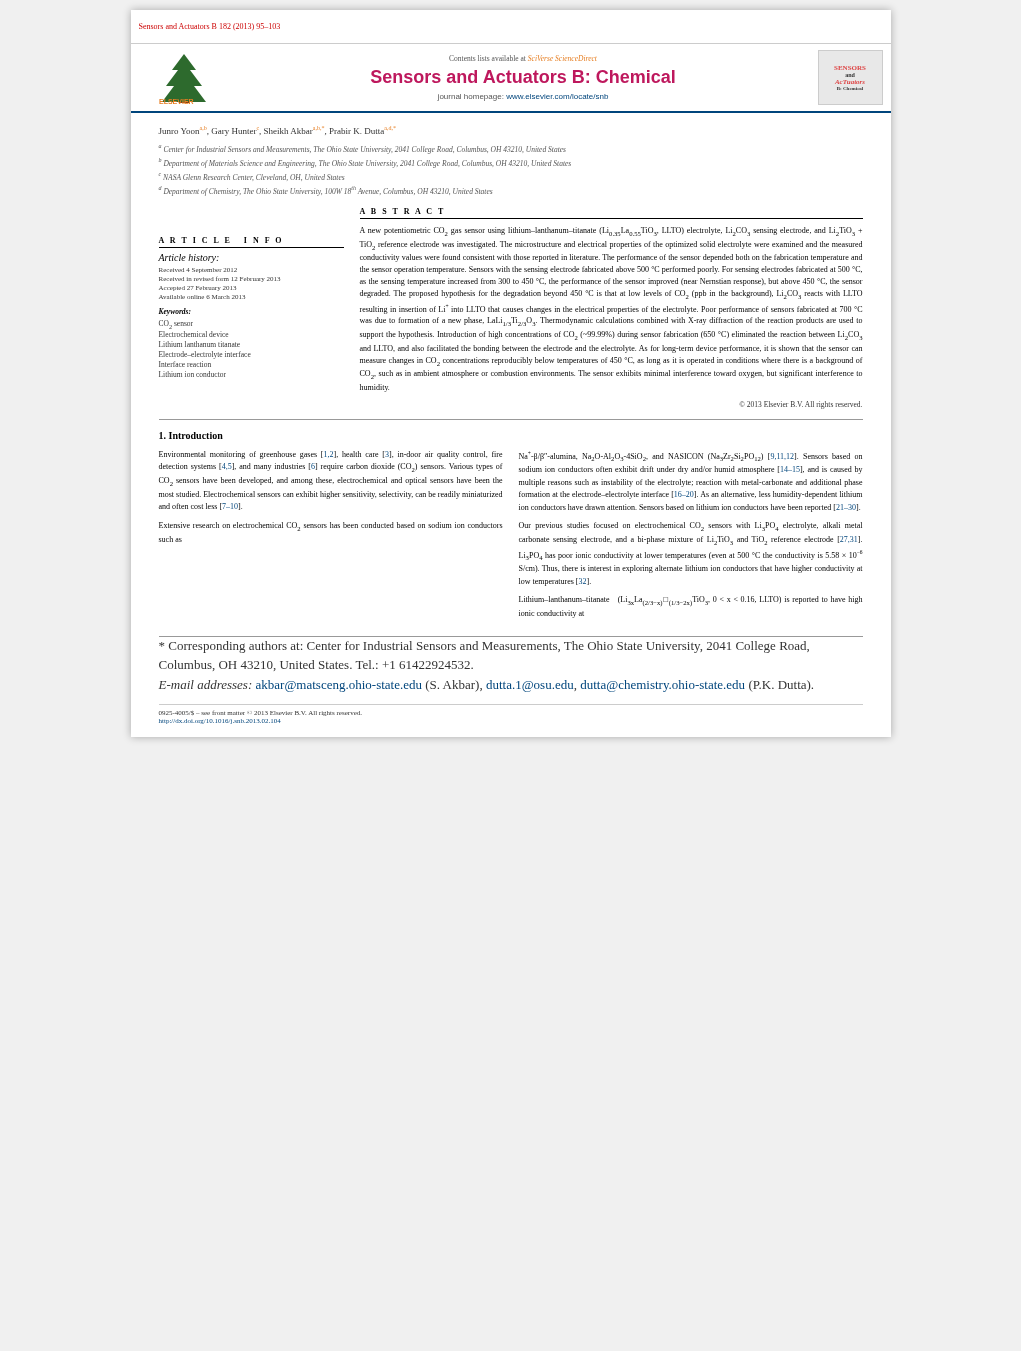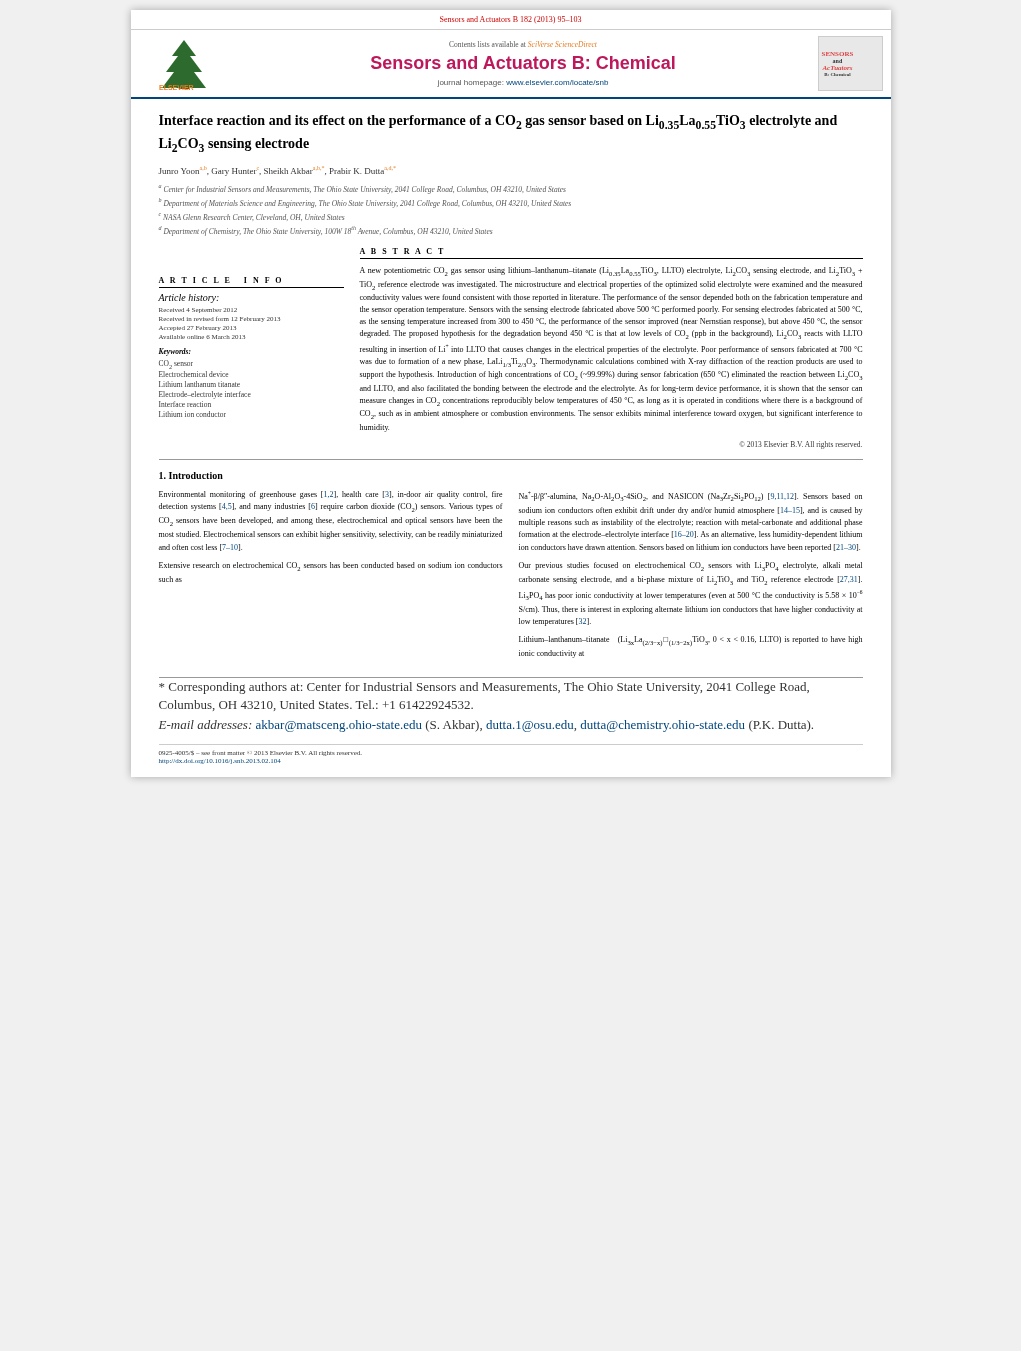--- a/index.html
+++ b/index.html
@@ -15,22 +15,21 @@
     .page {
       width: 760px;
       background: #fff;
       padding: 0;
       box-shadow: 0 0 8px rgba(0,0,0,0.3);
     }
     
     .header-top {
       background: #fff;
       border-bottom: 1px solid #ccc;
-      padding: 5px 8px;
-      text-align: center;
+      padding: 12px 8px;
       font-size: 8px;
       color: #c00;
     }
     .header-main {
       display: flex;
       align-items: stretch;
       border-bottom: 2px solid #00457c;
       padding: 6px 8px;
       gap: 8px;
     }
@@ -77,21 +76,21 @@
       color: #555;
       font-family: Arial, sans-serif;
     }
     .journal-subtitle span.link {
       color: #00457c;
     }
     .header-right {
       width: 65px;
       display: flex;
       flex-direction: column;
-      align-items: flex-start;
+      align-items: center;
       justify-content: center;
       flex-shrink: 0;
       font-size: 7px;
       border: 1px solid #ccc;
       padding: 3px;
       background: #e8e8e8;
     }
     .sensors-badge {
       display: flex;
       flex-direction: column;
@@ -321,24 +320,20 @@
         <span class="s-line1">SENSORS</span>
         <span class="s-line2">and</span>
         <span class="s-line3">AcTuators</span>
         <span class="s-line4">B: Chemical</span>
       </div>
     </div>
   </div>
 
   <div class="article-content">
 
-    <div class="article-title">
-      Interface reaction and its effect on the performance of a CO<sub>2</sub> gas sensor based on
-      Li<sub>0.35</sub>La<sub>0.55</sub>TiO<sub>3</sub> electrolyte and Li<sub>2</sub>CO<sub>3</sub> sensing electrode
-    </div>
 
     <div class="authors">
       Junro Yoon<sup>a,b</sup>, Gary Hunter<sup>c</sup>, Sheikh Akbar<sup>a,b,*</sup>, Prabir K. Dutta<sup>a,d,*</sup>
     </div>
 
     <div class="affiliations">
       <span class="aff-line"><sup>a</sup> Center for Industrial Sensors and Measurements, The Ohio State University, 2041 College Road, Columbus, OH 43210, United States</span>
       <span class="aff-line"><sup>b</sup> Department of Materials Science and Engineering, The Ohio State University, 2041 College Road, Columbus, OH 43210, United States</span>
       <span class="aff-line"><sup>c</sup> NASA Glenn Research Center, Cleveland, OH, United States</span>
       <span class="aff-line"><sup>d</sup> Department of Chemistry, The Ohio State University, 100W 18<sup>th</sup> Avenue, Columbus, OH 43210, United States</span>

